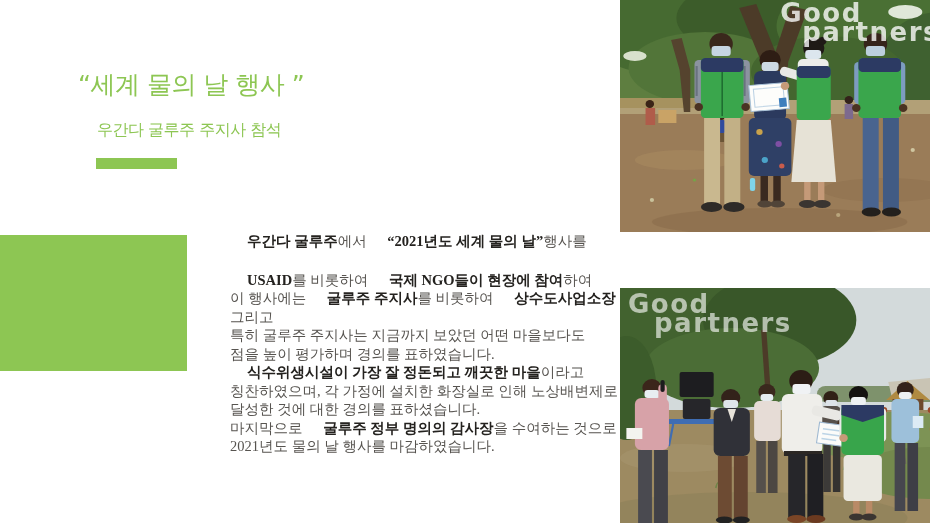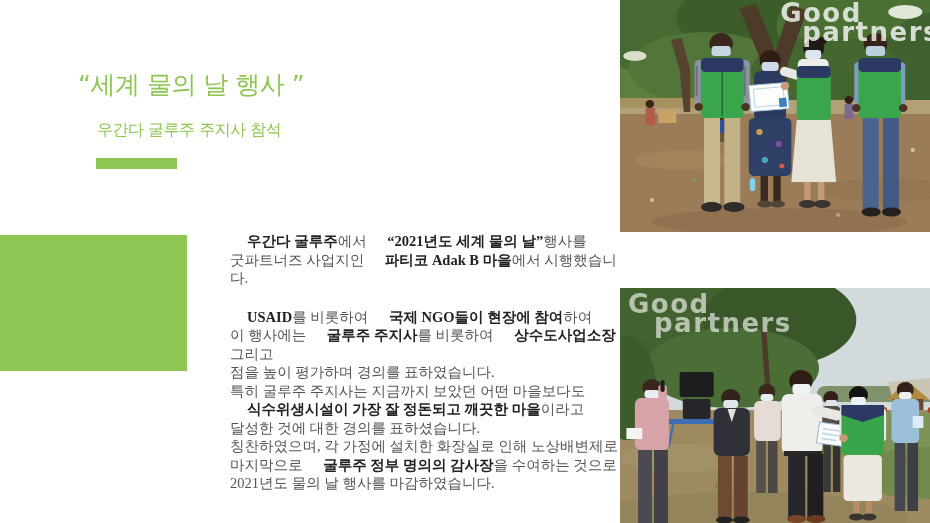--- a/index.html
+++ b/index.html
@@ -55,30 +55,29 @@
     <span class="title-line1" style="color: rgb(141, 198, 83);">“세계 물의 날 행사 ”</span>
     <span class="title-line2" style="color: rgb(141, 198, 83);">우간다 굴루주 주지사 참석</span>
   </div>
   <div class="title-underline" style="background: rgb(141, 198, 83);"></div>
 
   <div class="accent-block" style="background: rgb(141, 198, 83);"></div>
 
   <div class="body-text">
       <p>
         <span class="line"><b>우간다 굴루주</b><span>에서 </span><b>“2021년도 세계 물의 날”</b><span>행사를</span></span>
-        <span class="line"><span>굿파트너즈 사업지인 </span><b>파티코 Adak B 마을</b><span>에서 시행했습니다.</span></span>
       </p>
       <p>
         <span class="line"><b>USAID</b><span>를 비롯하여 </span><b>국제 NGO들이 현장에 참여</b><span>하여</span></span>
         <span class="line"><span>이 행사에는 </span><b>굴루주 주지사</b><span>를 비롯하여 </span><b>상수도사업소장</b><span> 그리고</span></span>
+        <span class="line"><span>특히 굴루주 주지사는 지금까지 보았던 어떤 마을보다도</span></span>
         <span class="line"><span>점을 높이 평가하며 경의를 표하였습니다.</span></span>
-        <span class="line"><span>특히 굴루주 주지사는 지금까지 보았던 어떤 마을보다도</span></span>
         <span class="line"><b>식수위생시설이 가장 잘 정돈되고 깨끗한 마을</b><span>이라고</span></span>
+        <span class="line"><span>칭찬하였으며, 각 가정에 설치한 화장실로 인해 노상배변제로</span></span>
         <span class="line"><span>달성한 것에 대한 경의를 표하셨습니다.</span></span>
-        <span class="line"><span>칭찬하였으며, 각 가정에 설치한 화장실로 인해 노상배변제로</span></span>
         <span class="line"><span>마지막으로 </span><b>굴루주 정부 명의의 감사장</b><span>을 수여하는 것으로</span></span>
         <span class="line"><span>2021년도 물의 날 행사를 마감하였습니다.</span></span>
       </p>
     </div>
 
   <div class="photo" id="photo1" role="img" aria-label="Good Partners staff and villager holding a certificate under large trees">
     <svg viewBox="0 0 310 232" preserveAspectRatio="none">
 
       <g>
         <rect width="310" height="122" fill="#5e7e40"></rect>

